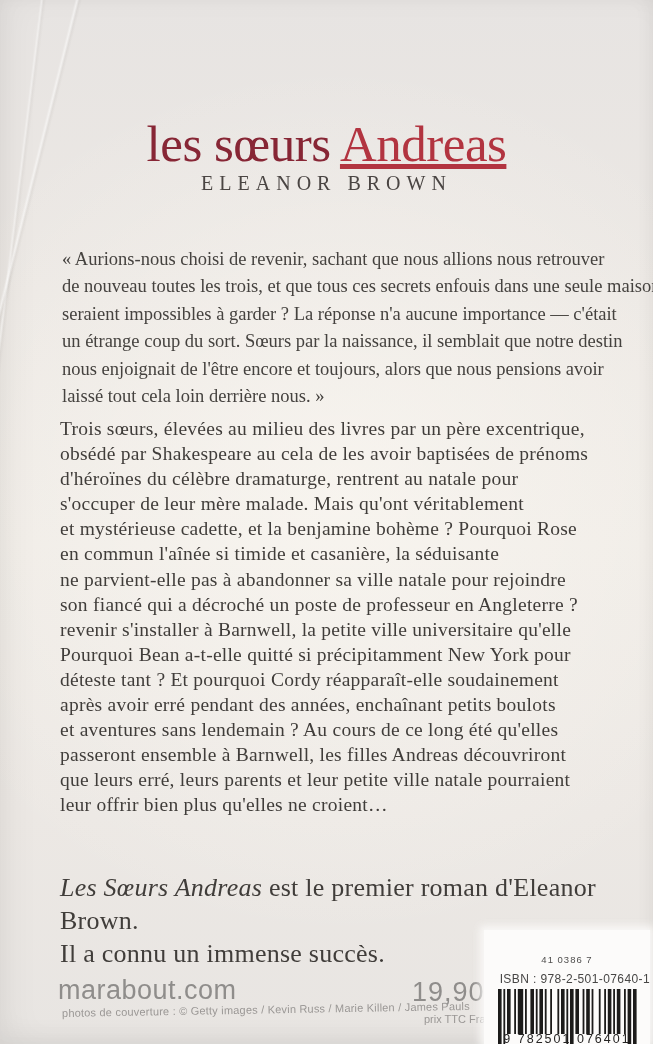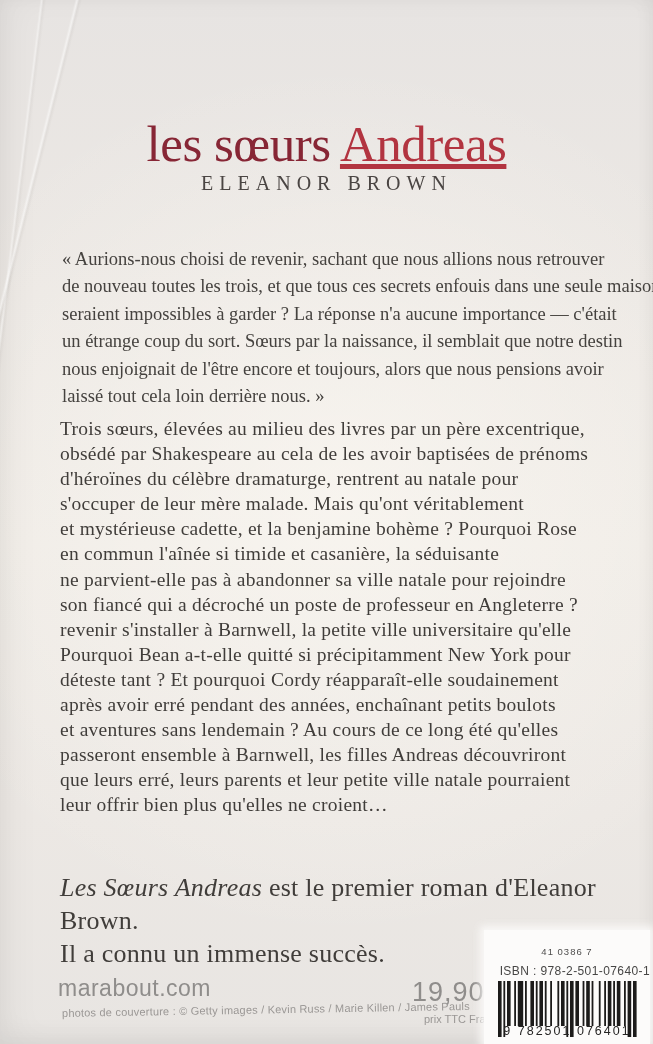--- a/index.html
+++ b/index.html
@@ -38,38 +38,38 @@
     position:absolute;left:60px;top:416px;width:585px;
     font-size:19.5px;line-height:25.1px;color:var(--body,#403d3a);letter-spacing:.25px;
   }
   .synopsis .line{white-space:nowrap;}
   .note{
     position:absolute;left:60px;top:829px;font-size:26px;line-height:33px;color:var(--body,#403d3a);letter-spacing:.25px;margin-top:42px;
   }
   .note .it{font-style:italic;}
   .sans{font-family:"Liberation Sans","DejaVu Sans",sans-serif;}
   .site{
-    position:absolute;left:58px;top:975px;font-size:23px;color:var(--footer,#8f8d8b);letter-spacing:.5px;
+    position:absolute;left:58px;top:975px;font-size:27px;color:var(--footer,#8f8d8b);letter-spacing:.5px;
   }
   .credits{
     position:absolute;left:62px;top:1007px;font-size:11px;color:#9a9795;letter-spacing:.2px;
     transform:rotate(-1deg);transform-origin:left center;white-space:nowrap;
   }
   .price{
     position:absolute;left:412px;top:977px;font-size:27px;color:var(--footer,#8f8d8b);letter-spacing:1px;
   }
   .price-note{
     position:absolute;left:424px;top:1013px;font-size:11px;color:#9a9795;
   }
   .barcode{
     position:absolute;left:484px;top:930px;width:166px;height:114px;
     background:var(--bcbg,#fcfbfa);
     box-shadow:0 0 8px 4px rgba(252,251,250,.9);
   }
-  .bc-top{margin-top:16px;text-align:center;font-size:9.5px;color:#4f4e4d;letter-spacing:1px;}
+  .bc-top{margin-top:24px;text-align:center;font-size:9.5px;color:#4f4e4d;letter-spacing:1px;}
   .bc-isbn{margin-top:7px;text-align:right;font-size:12px;color:#474645;letter-spacing:.4px;}
   .bc-bars{display:block;margin:3px auto 0;}
   .bc-ean{
     margin-top:-13px;text-align:center;font-size:12.5px;color:#262524;letter-spacing:2px;
     position:relative;z-index:2;
   }
 </style>
 </head>
 <body>
 

